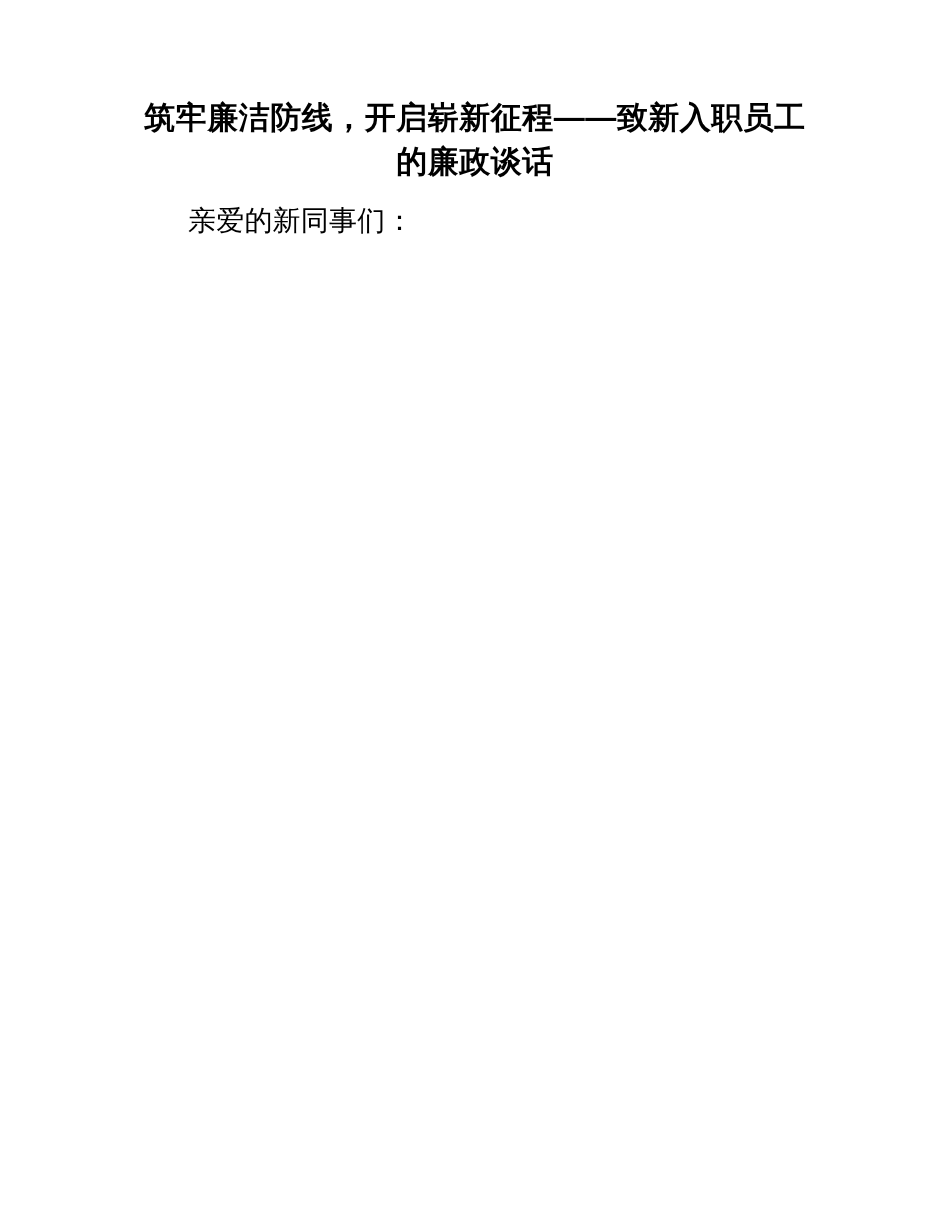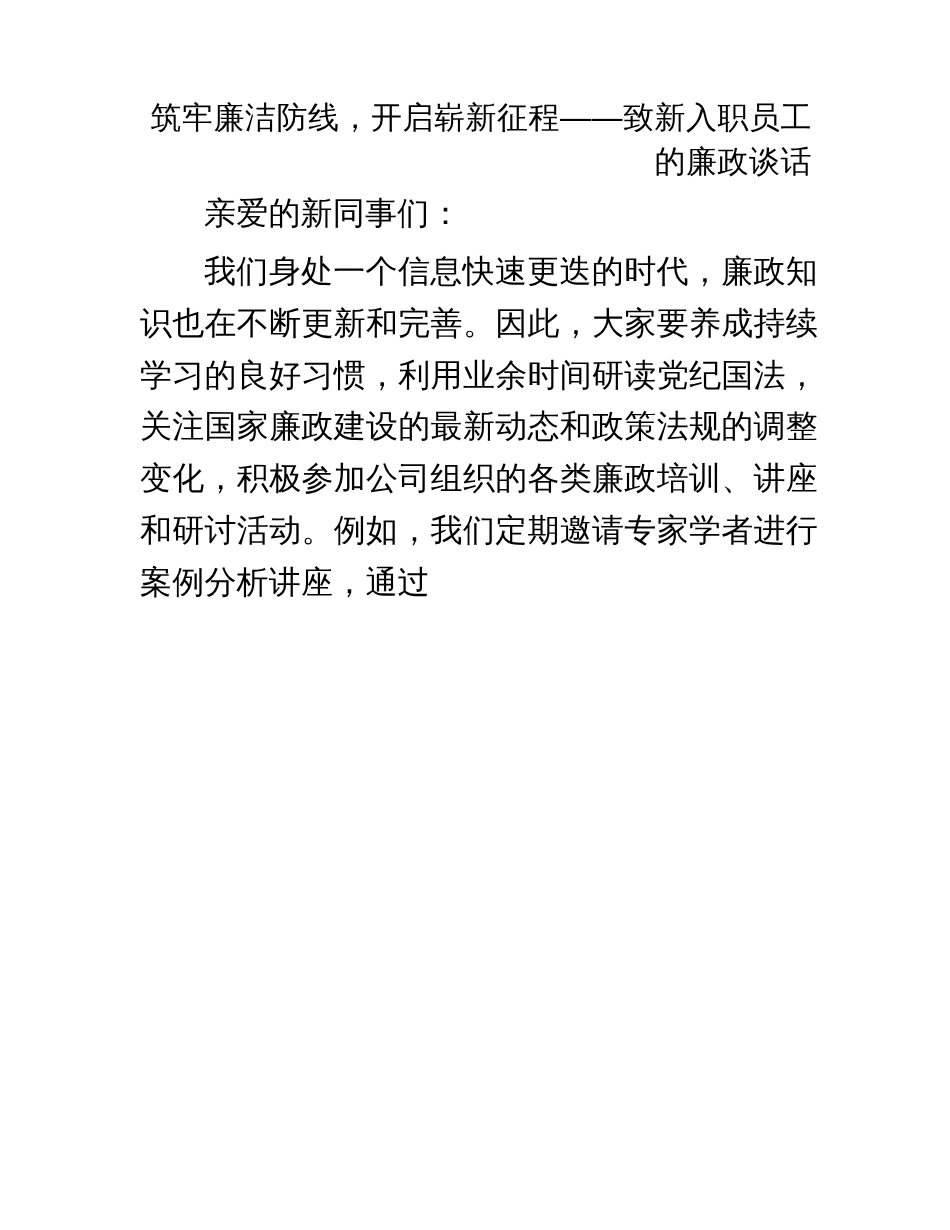--- a/index.html
+++ b/index.html
@@ -17,40 +17,39 @@
   .page {
     width: 950px;
     height: 1230px;
     box-sizing: border-box;
     padding: 96px 132px 0 132px;
     background: #ffffff;
     position: relative;
   }
   .doc-title {
     font-size: 31px;
-    font-weight: normal;
+    font-weight: bold;
     line-height: 1.42;
-    text-align: right;
+    text-align: center;
     letter-spacing: 0.5px;
-    margin: 0 0 4px 0;
+    margin: 0 0 14px 0;
     padding: 0 6px;
   }
   .para {
-    font-size: 32px;
+    font-size: 28px;
     line-height: 1.62;
     text-align: justify;
     text-justify: inter-ideograph;
-    margin: 0 0 6px 8px;
+    margin: 0 0 6px 0;
     text-indent: 2em;
     letter-spacing: 0.2px;
   }
   .para:last-child {
     margin-bottom: 0;
   }
 </style>
 </head>
 <body>
 
 <div class="page">
   <h1 class="doc-title">筑牢廉洁防线，开启崭新征程——致新入职员工的廉政谈话</h1>
   <p class="para">亲爱的新同事们：</p>
-  <p class="para">我们身处一个信息快速更迭的时代，廉政知识也在不断更新和完善。因此，大家要养成持续学习的良好习惯，利用业余时间研读党纪国法，关注国家廉政建设的最新动态和政策法规的调整变化，积极参加公司组织的各类廉政培训、讲座和研讨活动。例如，我们定期邀请专家学者进行案例分析讲座，通过</p>
 </div>
 
 </body></html>

